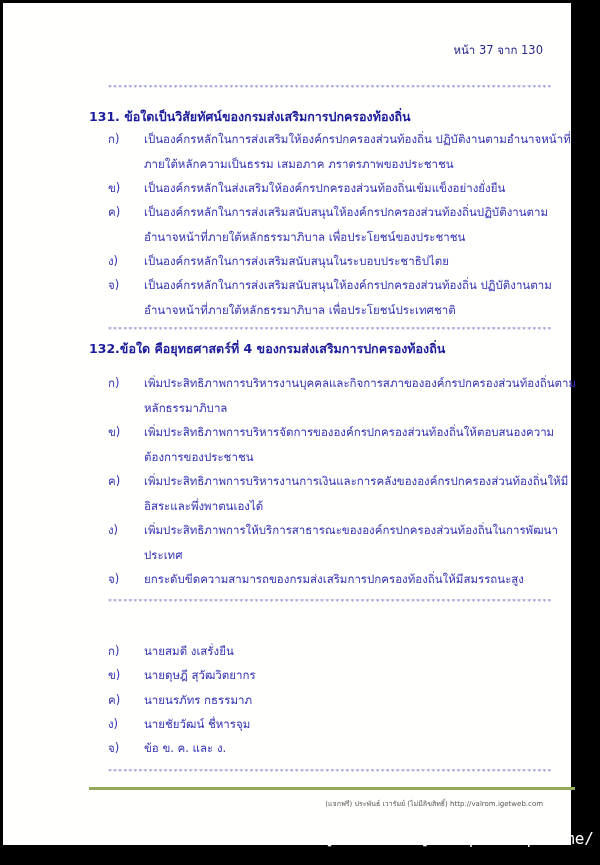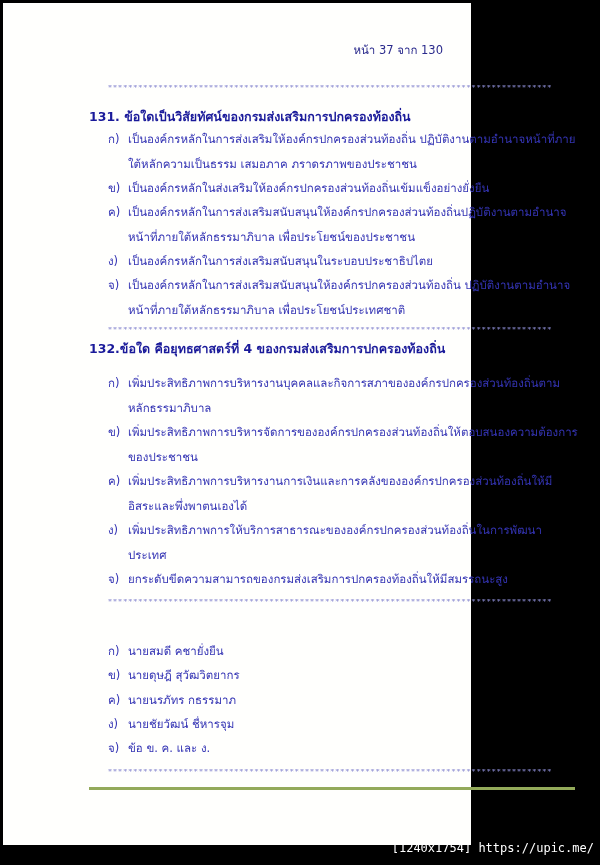--- a/index.html
+++ b/index.html
@@ -1,49 +1,49 @@
 <!DOCTYPE html>
 <html><head>
 <meta charset="utf-8">
 <style>
   html, body { margin:0; padding:0; }
   body {
     width:600px; height:865px; background:#000; position:relative; overflow:hidden;
     font-family: "DejaVu Sans", "Liberation Sans", sans-serif;
   }
   .page {
-    position:absolute; left:3px; top:3px; width:468px; height:842px;
+    position:absolute; left:3px; top:3px; width:568px; height:842px;
     background:#fffffd;
   }
   .header-page {
     position:absolute; right:28px; top:38px;
     font-size:11.5px; color:#2a2a8c;
   }
   .stars {
     position:absolute; left:105px; width:450px; overflow:hidden; white-space:nowrap;
     color:#8a8ad0; font-size:8px; letter-spacing:1.05px; line-height:8px; height:8px;
   }
   .q-title {
     position:absolute; left:86px; font-size:12.5px; font-weight:bold; color:#1a1a9a;
     white-space:nowrap;
   }
   .opt {
     position:absolute; left:105px; width:470px; font-size:11.5px; color:#3434b4;
     line-height:24.5px;
   }
   .opt .lbl { position:absolute; left:0; top:0; }
-  .opt .txt { display:block; margin-left:20px; }
+  .opt .txt { display:block; margin-left:36px; }
   .green-rule {
     position:absolute; left:86px; top:784px; width:486px; height:3px; background:#93aa5a;
   }
   .footer {
     position:absolute; right:28px; top:795px; font-size:7px; color:#555; white-space:nowrap;
   }
   .watermark {
-    position:absolute; right:6px; bottom:10px; font-size:12px; color:#fff;
+    position:absolute; right:6px; bottom:17px; font-size:16px; color:#fff;
     font-family:"DejaVu Sans Mono", monospace;
   }
 </style>
 </head>
 <body>
 
 <div class="page">
   <div class="header-page">หน้า 37 จาก 130</div>
 
   <div class="stars" style="top:82px">****************************************************************************************</div>
@@ -91,21 +91,21 @@
   </div>
   <div class="opt" style="top:564px">
     <span class="lbl">จ)</span>
     <span class="txt">ยกระดับขีดความสามารถของกรมส่งเสริมการปกครองท้องถิ่นให้มีสมรรถนะสูง</span>
   </div>
 
   <div class="stars" style="top:596px">****************************************************************************************</div>
 
   <div class="opt" style="top:636px">
     <span class="lbl">ก)</span>
-    <span class="txt">นายสมดี คชายั่งยืน</span>
+    <span class="txt">นายสมดี งเสรั่งยืน</span>
   </div>
   <div class="opt" style="top:660px">
     <span class="lbl">ข)</span>
     <span class="txt">นายดุษฎี สุวัฒวิตยากร</span>
   </div>
   <div class="opt" style="top:685px">
     <span class="lbl">ค)</span>
     <span class="txt">นายนรภัทร กธรรมาภ</span>
   </div>
   <div class="opt" style="top:709px">
@@ -113,15 +113,16 @@
     <span class="txt">นายชัยวัฒน์ ชื่หารจุม</span>
   </div>
   <div class="opt" style="top:733px">
     <span class="lbl">จ)</span>
     <span class="txt">ข้อ ข. ค. และ ง.</span>
   </div>
 
   <div class="stars" style="top:766px">****************************************************************************************</div>
 
   <div class="green-rule"></div>
+  <div class="footer">(แจกฟรี) ประพันธ์ เวารัมย์ (ไม่มีลิขสิทธิ์)  http://valrom.igetweb.com</div>
 </div>
 
 <div class="watermark">[1240x1754] https://upic.me/</div>
 
 </body></html>

